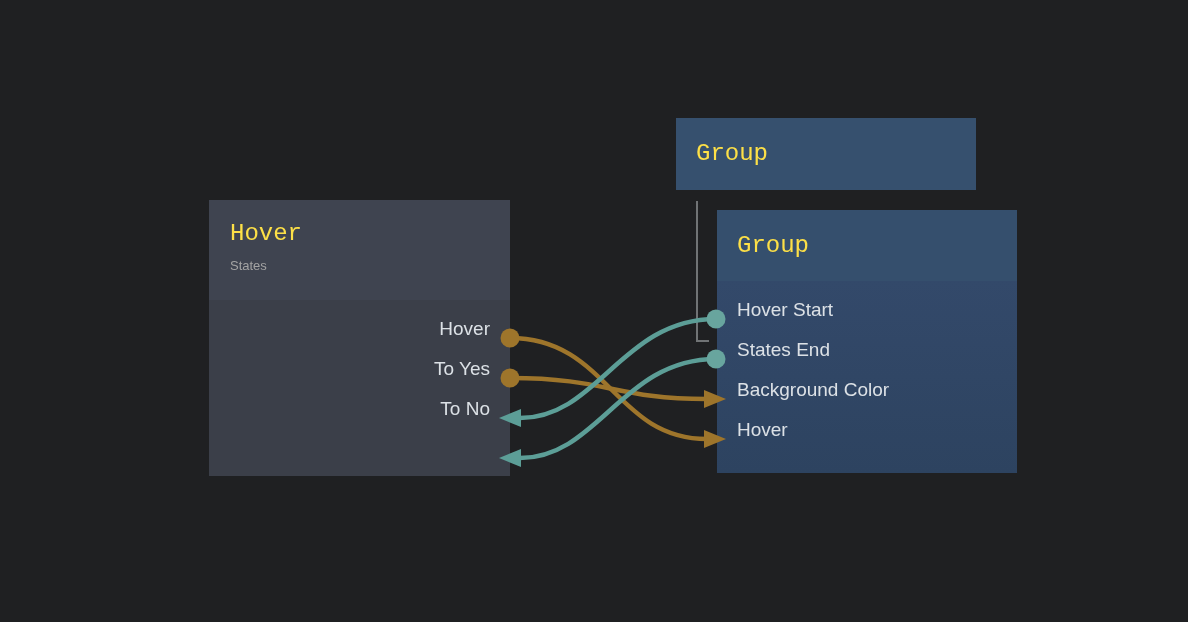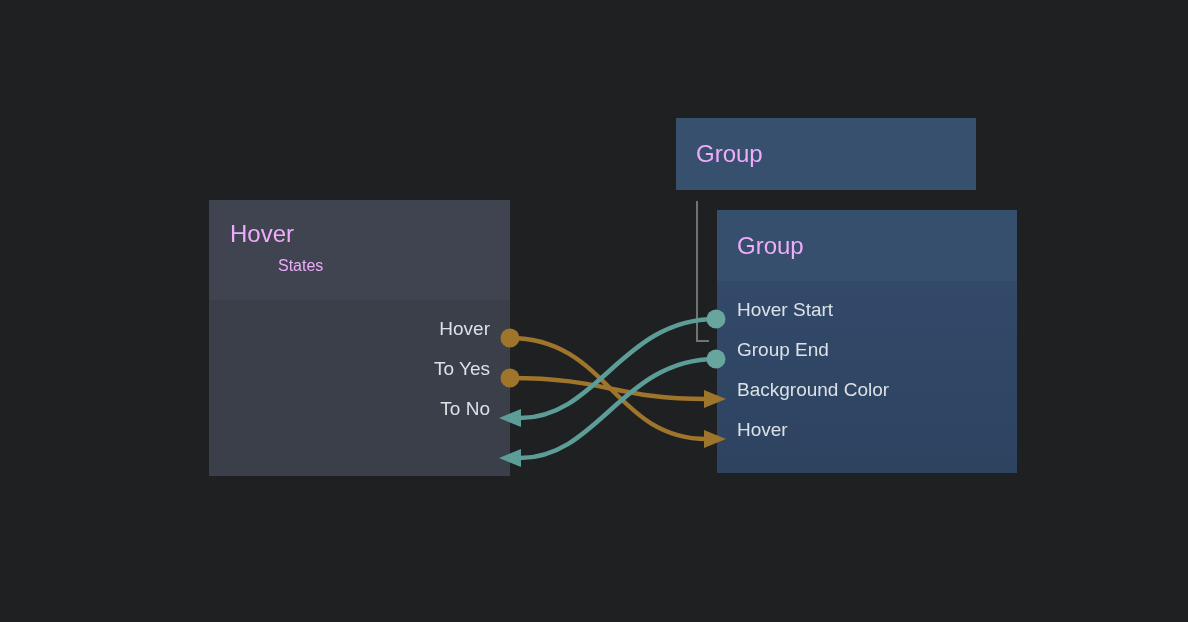--- a/index.html
+++ b/index.html
@@ -9,22 +9,22 @@
     font-family:"Liberation Sans","DejaVu Sans",sans-serif;
     -webkit-font-smoothing:antialiased;
   }
   .node{position:absolute;box-sizing:border-box;}
   
   .node-hover{left:209px;top:200px;width:301px;height:276px;background:#3b3f49;}
   .node-hover .node-header{
     height:100px;background:#3f4450;box-sizing:border-box;
     padding:17px 0 0 21px;
   }
-  .node-title{font-size:24px;line-height:34px;color:#f0abfc;font-weight:400;}
-  .node-subtitle{font-size:16px;line-height:30px;color:#f0abfc;font-weight:400;margin-left:48px;}
+  .node-title{font-size:24px;line-height:34px;color:#fde047;font-weight:400;font-family:Liberation Mono, monospace;}
+  .node-subtitle{font-size:13px;line-height:30px;color:#a3a3a3;font-weight:400;}
   .node-hover .node-body{padding-top:18px;}
   .port-row{height:40px;display:flex;align-items:flex-start;}
   .port-row .port-label{font-size:19px;color:#dce1e6;}
   .node-hover .port-row{justify-content:flex-end;padding-right:20px;}
   
   .node-group-top{
     left:676px;top:118px;width:300px;height:72px;background:#36506e;
     display:flex;align-items:center;padding-left:20px;
   }
   
@@ -69,21 +69,21 @@
 
   <div class="node node-group-main">
     <div class="node-header">
       <div class="node-title">Group</div>
     </div>
     <div class="node-body">
       <div class="port-row">
         <span class="port-label">Hover Start</span>
       </div>
       <div class="port-row">
-        <span class="port-label">Group End</span>
+        <span class="port-label">States End</span>
       </div>
       <div class="port-row">
         <span class="port-label">Background Color</span>
       </div>
       <div class="port-row">
         <span class="port-label">Hover</span>
       </div>
     </div>
   </div>
 

